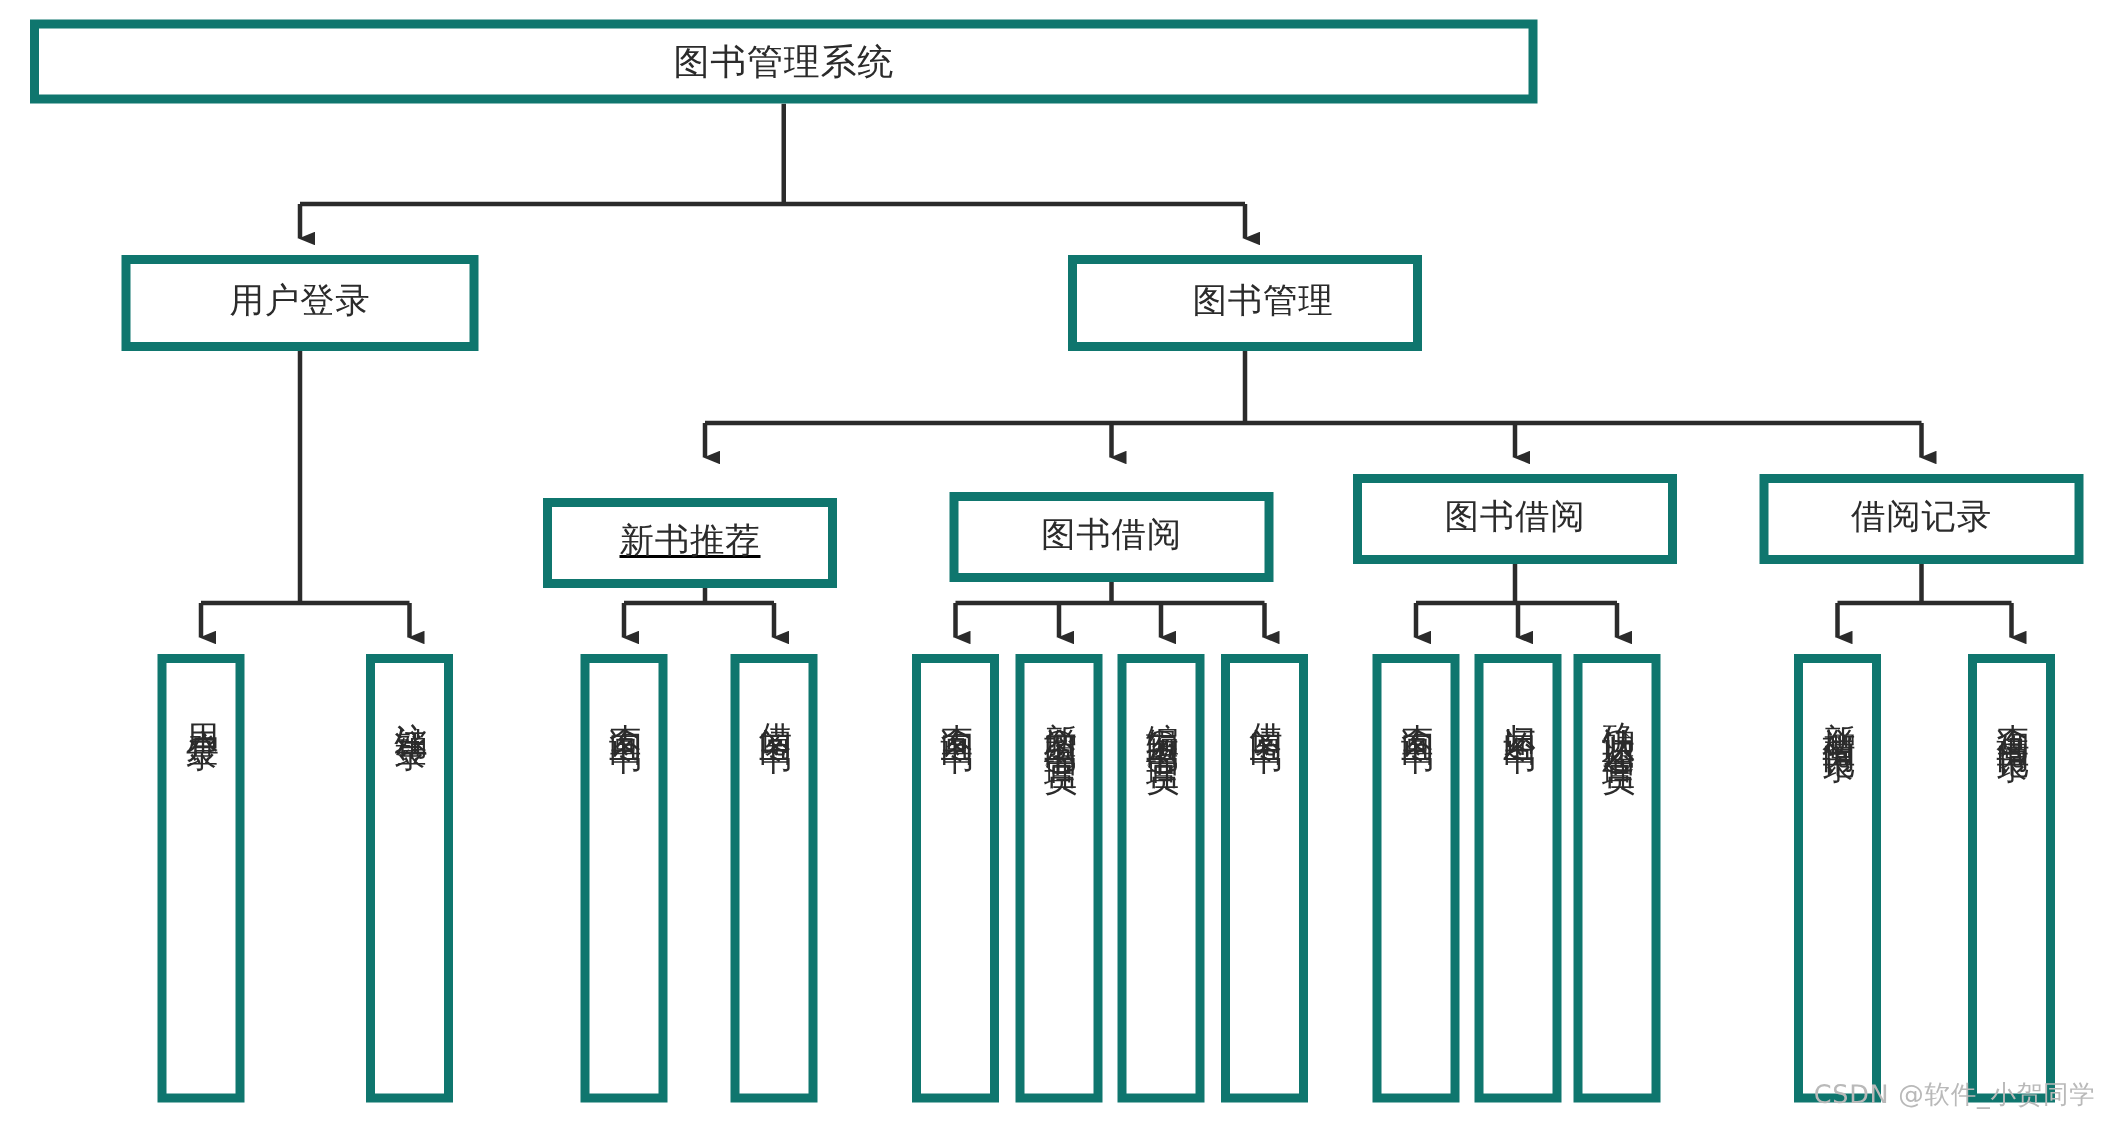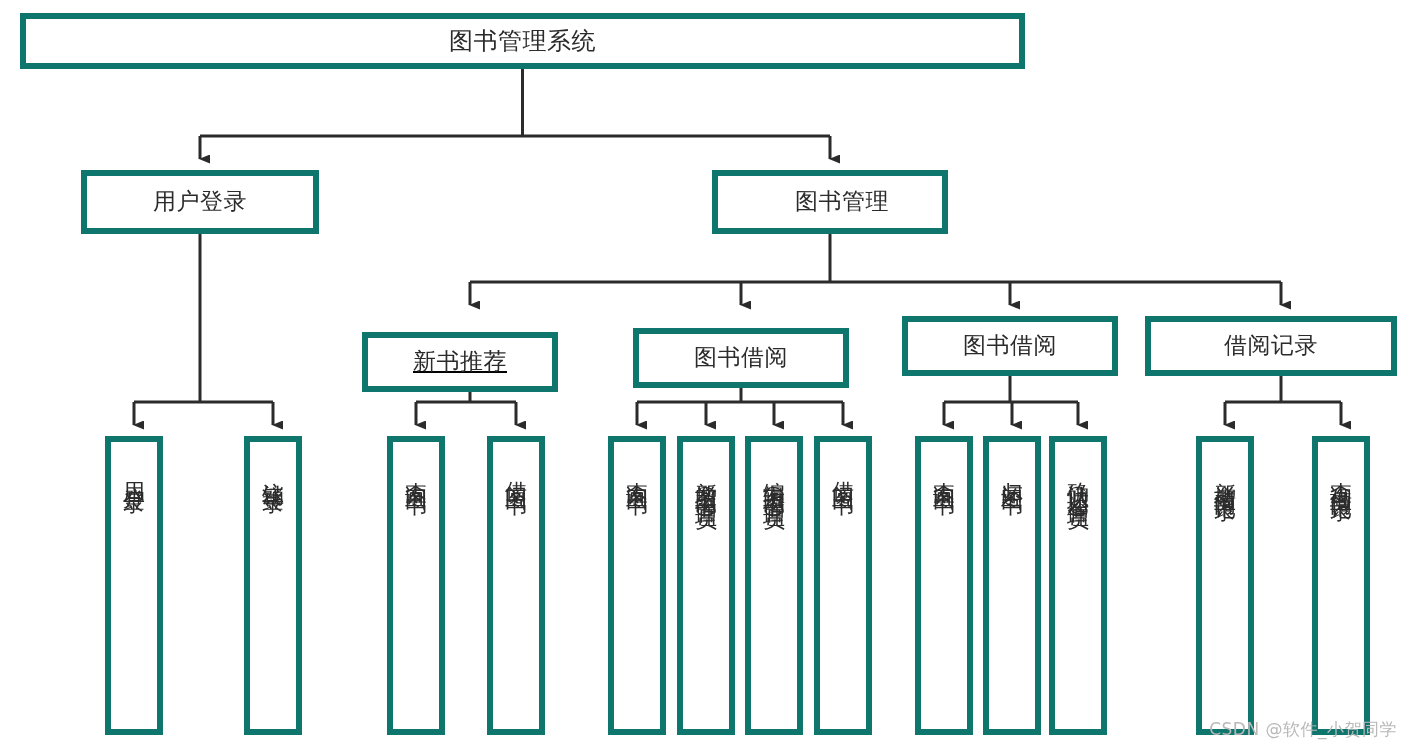--- a/index.html
+++ b/index.html
@@ -127,21 +127,21 @@
       </div>
       <div class="node horiz" style="left: 362px; top: 332px; width: 196px; height: 60px; text-decoration: underline;">
         <span class="node-label">新书推荐</span>
       </div>
       <div class="node horiz" style="left: 633px; top: 328px; width: 216px; height: 60px;">
         <span class="node-label">图书借阅</span>
       </div>
       <div class="node horiz" style="left: 902px; top: 316px; width: 216px; height: 60px;">
         <span class="node-label">图书借阅</span>
       </div>
-      <div class="node horiz" style="left: 1145px; top: 316px; width: 252px; height: 60px;">
+      <div class="node horiz" style="left: 1173px; top: 316px; width: 216px; height: 60px;">
         <span class="node-label">借阅记录</span>
       </div>
       <div class="node vert" style="left: 105px; top: 436px; width: 58px; height: 299px;">
         <span class="node-label">用户登录</span>
       </div>
       <div class="node vert" style="left: 244px; top: 436px; width: 58px; height: 299px;">
         <span class="node-label">注销登录</span>
       </div>
       <div class="node vert" style="left: 387px; top: 436px; width: 58px; height: 299px;">
         <span class="node-label">查询图书</span>

